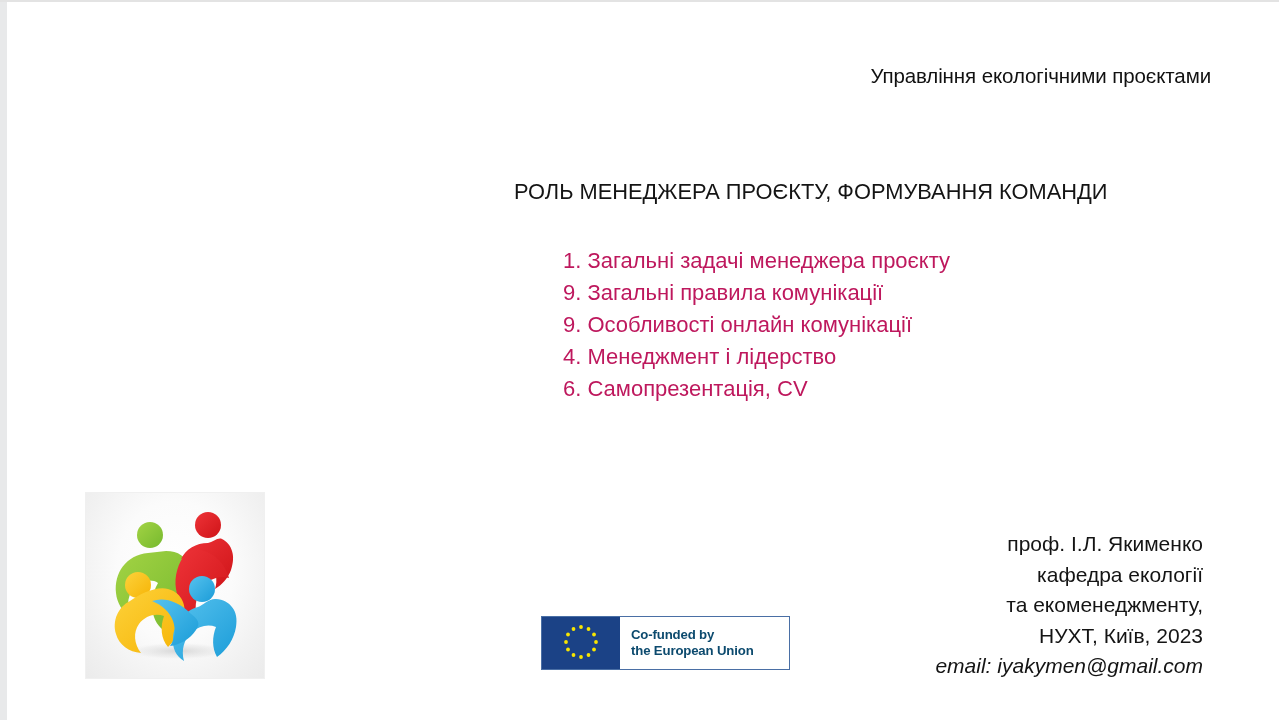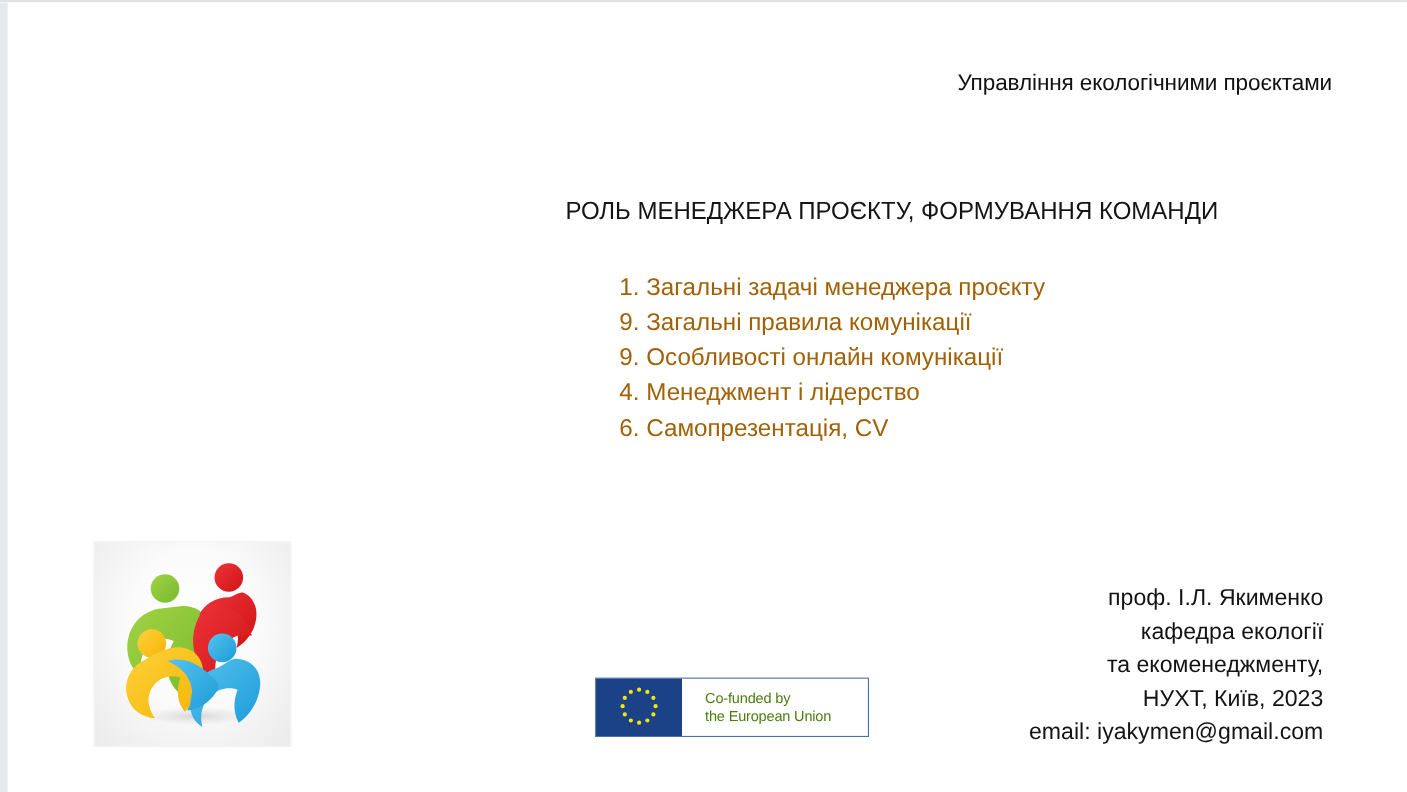--- a/index.html
+++ b/index.html
@@ -60,39 +60,40 @@
     transform-origin: left center;
   }
 
   
   .agenda {
     position: absolute;
     left: 563px;
     top: 243px;
     width: 640px;
     font-size: 22px;
-    color: #a16207;
+    color: #be185d;
     line-height: 32px;
   }
   .agenda-item {
     white-space: pre-wrap;
   }
 
   
   .credit {
     position: absolute;
     right: 76px;
     top: 527px;
     text-align: right;
     font-size: 21px;
     color: #141414;
     line-height: 30.5px;
     margin-left: 20px;
   }
   .credit .email {
+    font-style: italic;
   }
 
   
   .team-logo {
     position: absolute;
     left: 85px;
     top: 490px;
     width: 180px;
     height: 187px;
     background:
@@ -118,24 +119,24 @@
   .eu-flag {
     width: 78px;
     height: 52px;
     background: #1b4286;
     flex: 0 0 auto;
     position: relative;
   }
   .eu-flag svg { display: block; }
   .eu-text {
     flex: 1 1 auto;
-    padding-left: 21px;
-    color: #4d7c0f;
+    padding-left: 11px;
+    color: #0c4a6e;
     font-size: 13.2px;
-    font-weight: normal;
+    font-weight: bold;
     line-height: 16.5px;
     letter-spacing: -0.15px;
   }
 </style>
 </head>
 <body>
 
 <div id="slide">
 
   <div class="left-edge"></div>

